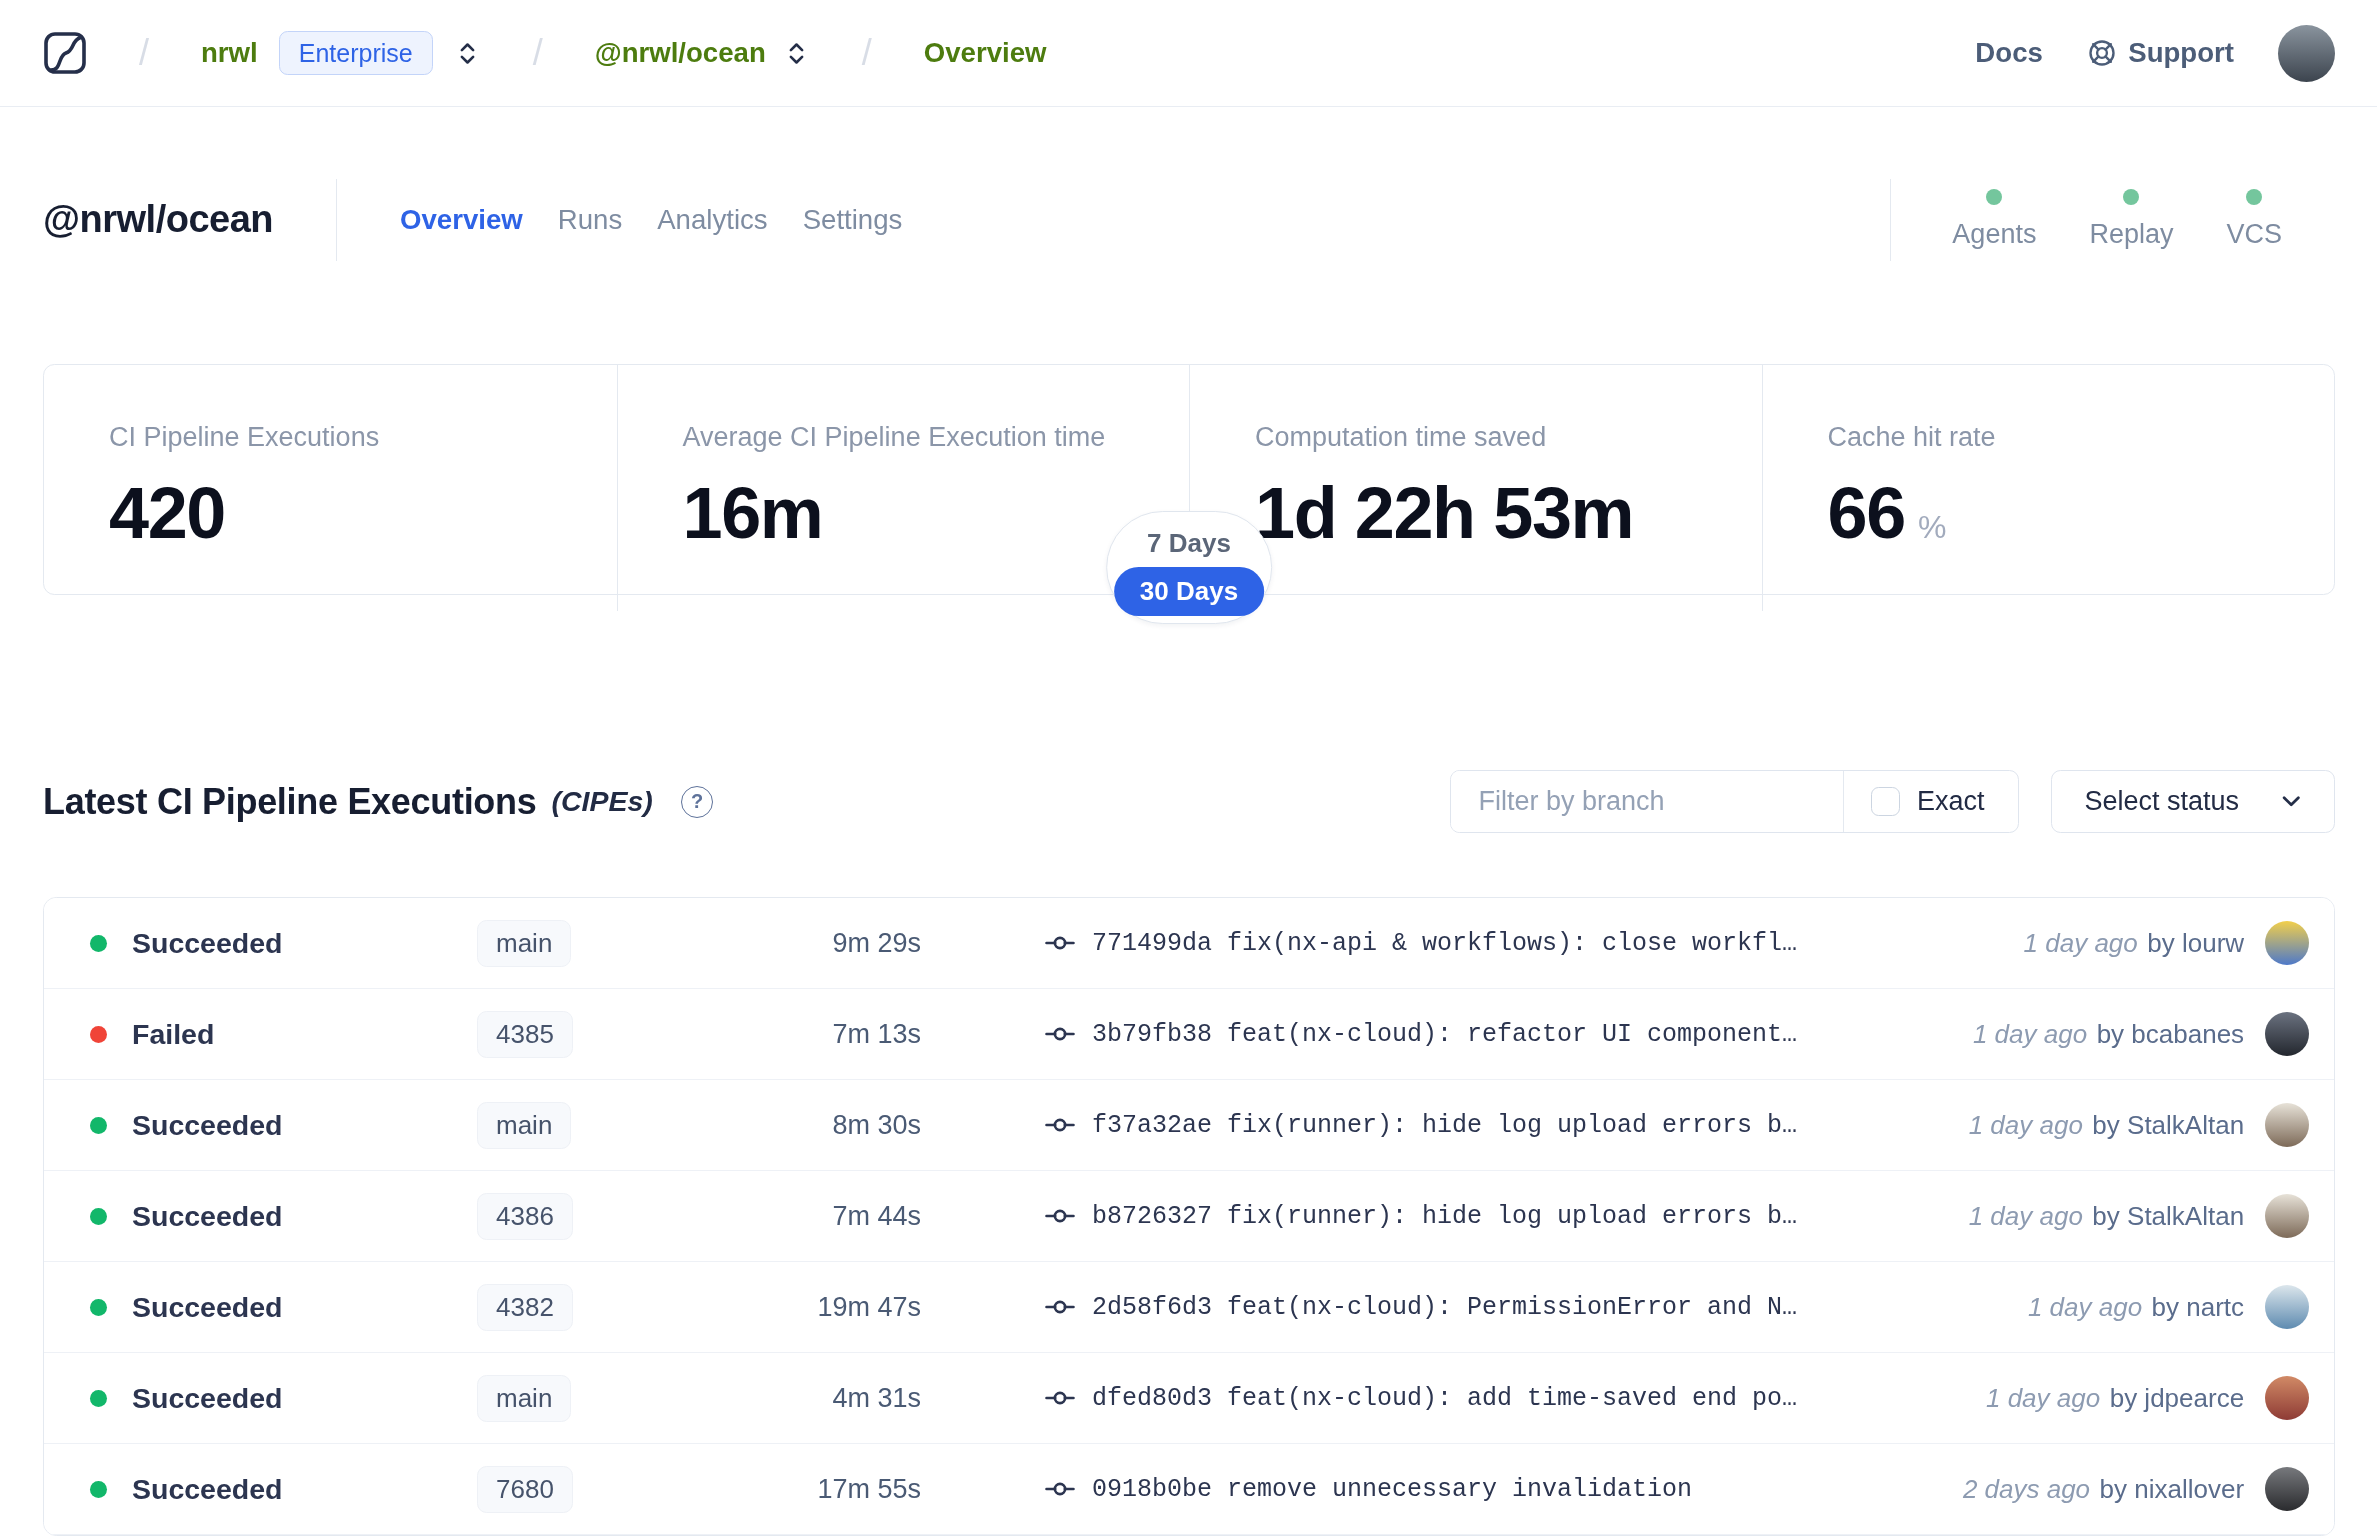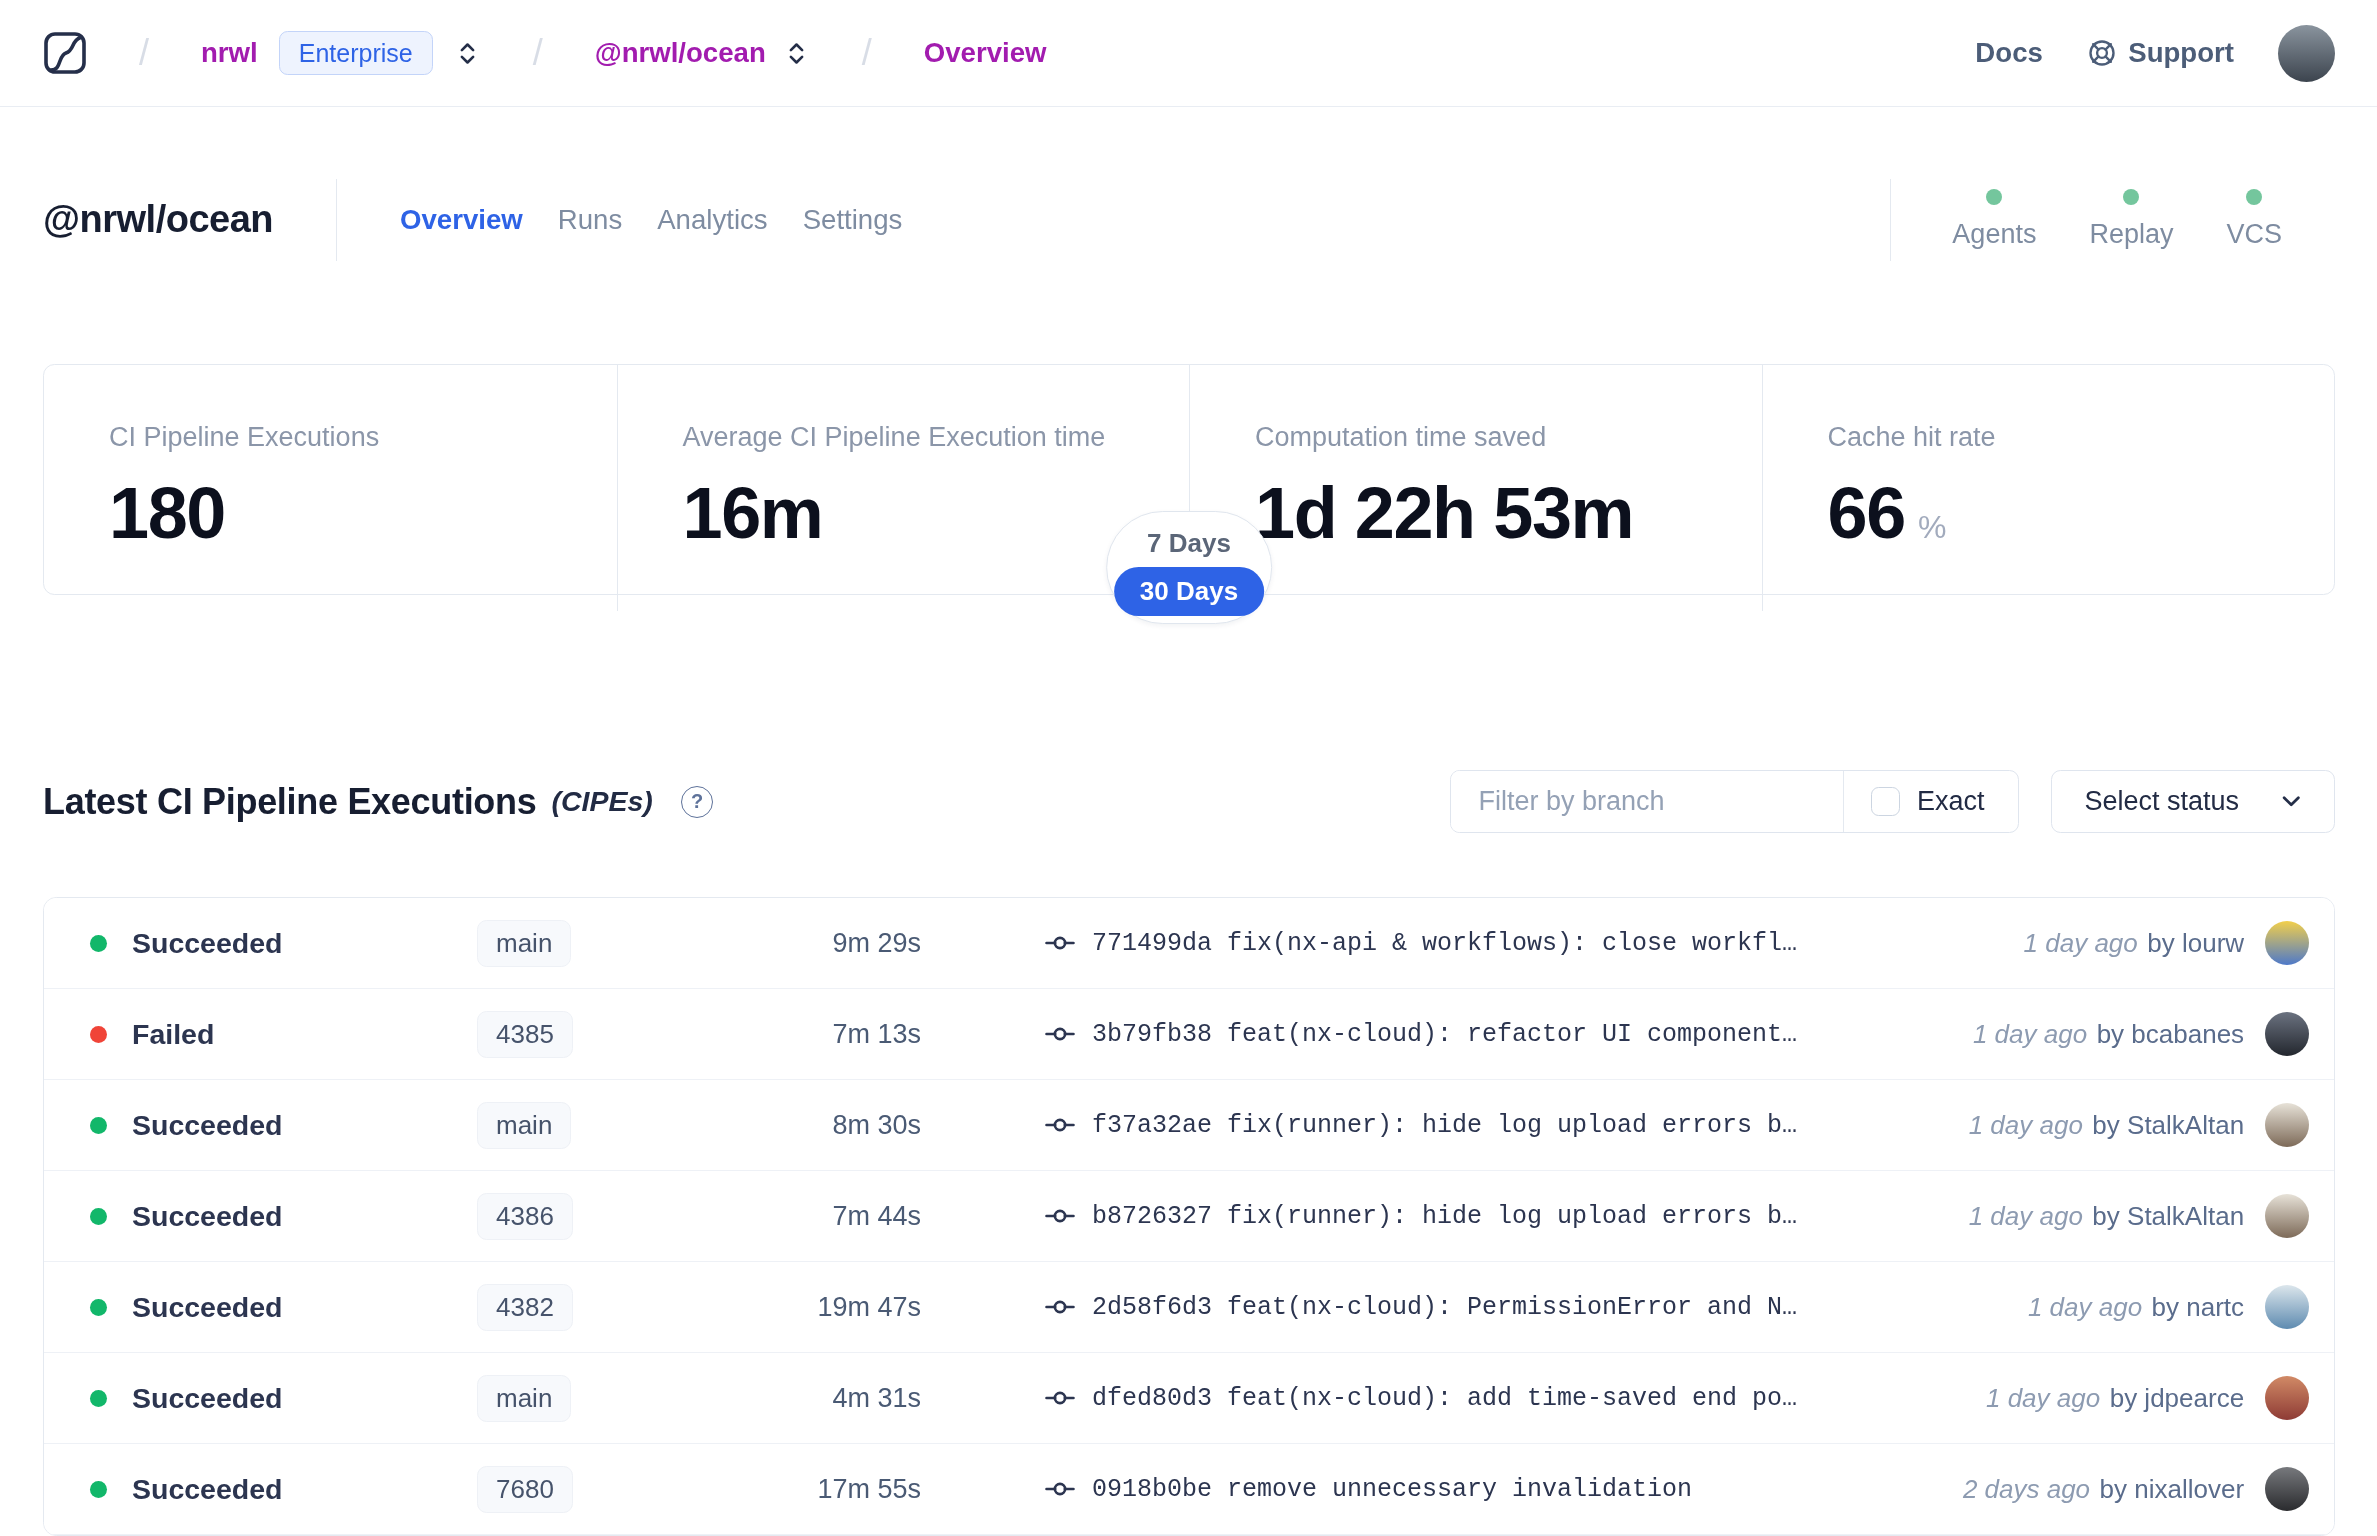--- a/index.html
+++ b/index.html
@@ -7,21 +7,21 @@
     font-family: "Liberation Sans", sans-serif; color: #1c2438;
     -webkit-font-smoothing: antialiased; }
 
   
   .navbar { height: 107px; display: flex; align-items: center; padding: 0 43px;
     border-bottom: 1px solid #e9edf3; background: #fff; }
   .nav-left { display: flex; align-items: center; }
   .crumb-sep { color: #d8dde6; font-size: 36px; font-weight: 300; margin: 0 52px; }
   .logo-svg { display: block; }
   .crumb-org { display: flex; align-items: center; gap: 21px; }
-  .crumb-text { font-size: 27.6px; font-weight: 700; color: #a21caf; }
+  .crumb-text { font-size: 27.6px; font-weight: 700; color: #4d7c0f; }
   .badge-enterprise { font-size: 25px; font-weight: 500; color: #2e63e6; background: #eef3fe;
     border: 1px solid #c3d4f9; border-radius: 8.6px; padding: 8.6px 19px; line-height: 1; }
   .updown-icon { display: block; }
   .crumb-ws { display: flex; align-items: center; gap: 17px; }
   .nav-right { margin-left: auto; display: flex; align-items: center; gap: 44px; }
   .nav-link { font-size: 27.6px; font-weight: 600; color: #4c5d78; text-decoration: none;
     display: flex; align-items: center; gap: 11.4px; cursor: pointer; }
   .avatar-lg { width: 57px; height: 57px; border-radius: 50%; background: #5a6470; }
 
   
@@ -164,21 +164,21 @@
       <span class="service-dot" style="background: rgb(116, 198, 157);"></span>
       <span class="service-label">VCS</span>
     </span>
   </div>
 </section>
 
 <section class="stats-card">
   <div class="stat">
     <div class="stat-label">CI Pipeline Executions</div>
     <div class="stat-value-row">
-      <span class="stat-value">180</span>
+      <span class="stat-value">420</span>
       <span class="stat-unit"></span>
     </div>
   </div>
   <div class="stat">
     <div class="stat-label">Average CI Pipeline Execution time</div>
     <div class="stat-value-row">
       <span class="stat-value">16m</span>
       <span class="stat-unit"></span>
     </div>
   </div>

